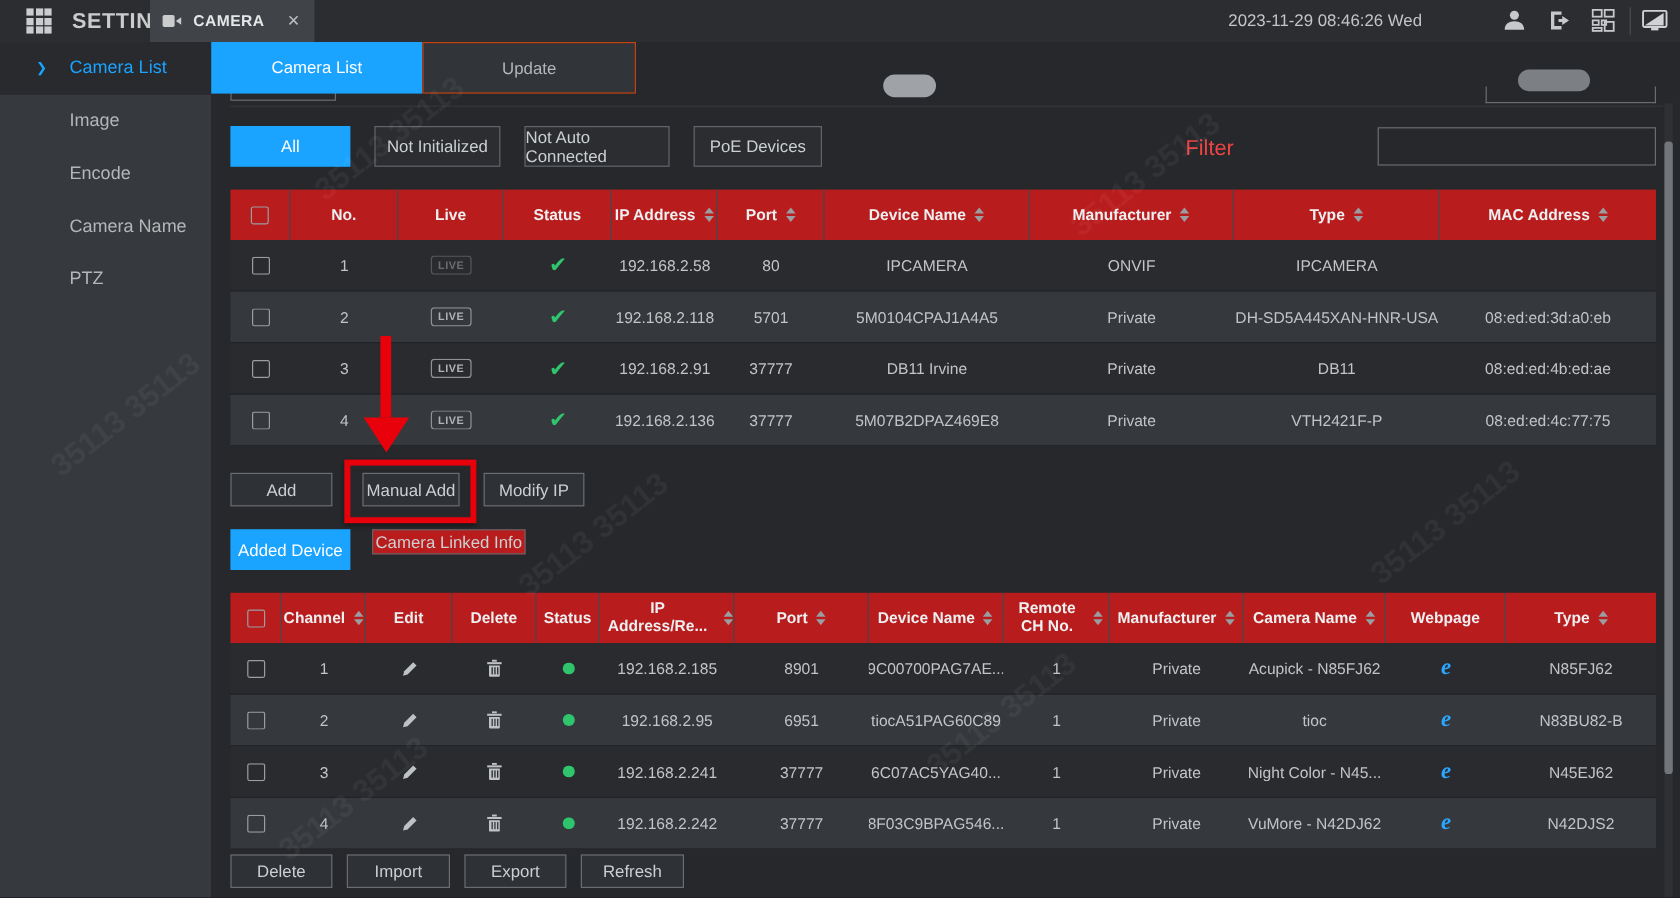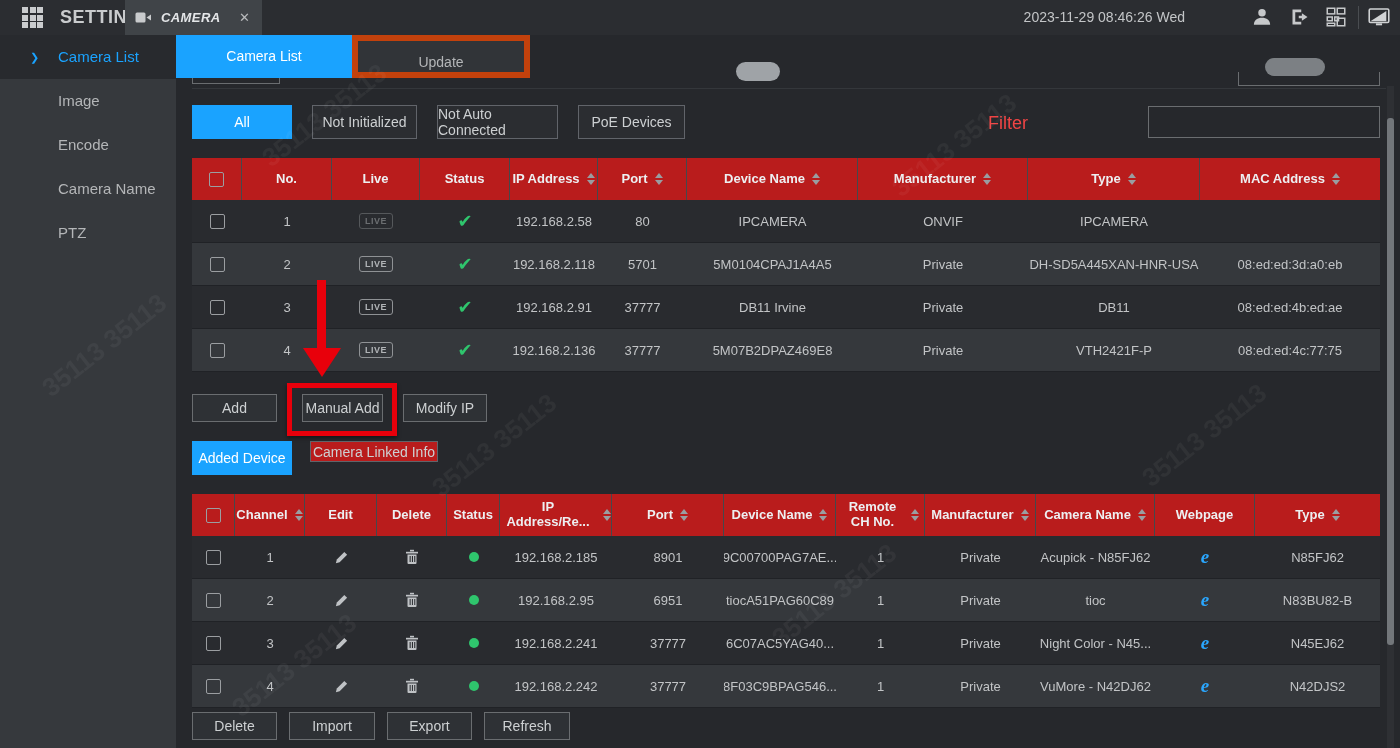--- a/index.html
+++ b/index.html
@@ -7,41 +7,41 @@
   #screen{position:relative;width:1400px;height:748px;background:#26282c;overflow:hidden;}
 
   
   .topbar{position:absolute;left:0;top:0;width:1400px;height:35px;background:#2b2d31;}
   .appgrid{position:absolute;left:22px;top:7px;width:21px;height:21px;display:grid;
     grid-template-columns:repeat(3,6px);grid-template-rows:repeat(3,6px);gap:1.5px;cursor:pointer;}
   .appgrid i{background:#caccce;display:block;}
   .setting-label{position:absolute;left:60px;top:0;height:35px;line-height:35px;
     color:#c9cbcd;font-size:18px;font-weight:bold;letter-spacing:.5px;}
   .cam-tab{position:absolute;left:125px;top:0;width:137px;height:35px;background:#404448;
-    display:flex;align-items:center;padding:0 10px;cursor:pointer;font-style:italic;}
+    display:flex;align-items:center;padding:0 10px;cursor:pointer;}
   .cam-tab .lbl{color:#e4e6e8;font-size:13px;font-weight:bold;letter-spacing:.4px;margin-left:9px;}
   .cam-tab .close{margin-left:auto;color:#b9bbbd;font-size:13px;cursor:pointer;padding:0 2px;}
   .clock{position:absolute;right:215px;top:0;height:35px;line-height:35px;color:#c3c5c7;font-size:14px;}
   .tb-icon{position:absolute;top:7px;width:22px;height:22px;cursor:pointer;}
   .tb-sep{position:absolute;top:6px;width:1px;height:23px;background:#4a4d51;}
 
   
   .sidebar{position:absolute;left:0;top:35px;width:176px;height:713px;background:#36393d;}
   .side-item{position:relative;height:44px;line-height:44px;color:#b4b6b8;font-size:15px;
     padding-left:58px;cursor:pointer;}
   .side-item.active{background:#282a2e;color:#1aa3ff;}
   .side-item .chev{position:absolute;left:30px;top:0;color:#1aa3ff;font-size:11px;font-weight:bold;}
 
   
   .content{position:absolute;left:176px;top:35px;width:1224px;height:713px;background:#26282c;}
   .abs{position:absolute;}
 
   .tab{height:43px;line-height:43px;text-align:center;font-size:14px;cursor:pointer;}
   .tab.active{background:#1aa3ff;color:#fff;}
-  .tab.plain{background:#313438;border:6px solid #c2410c;color:#b4b6b8;}
+  .tab.plain{background:#313438;border:1px solid #c2410c;color:#b4b6b8;}
 
   .btn{display:flex;align-items:center;justify-content:center;background:#2e3135;
     border:1px solid #6a6d70;color:#cdd0d2;font-size:14px;cursor:pointer;}
   .btn.blue{background:#1aa3ff;border:none;color:#fff;}
 
   .filter-label{color:#ef4444;font-size:18px;}
   .filter-input{background:#26282c;border:1px solid #6a6d70;color:#d7d9db;
     font-size:13px;padding:0 8px;outline:none;}
 
   

